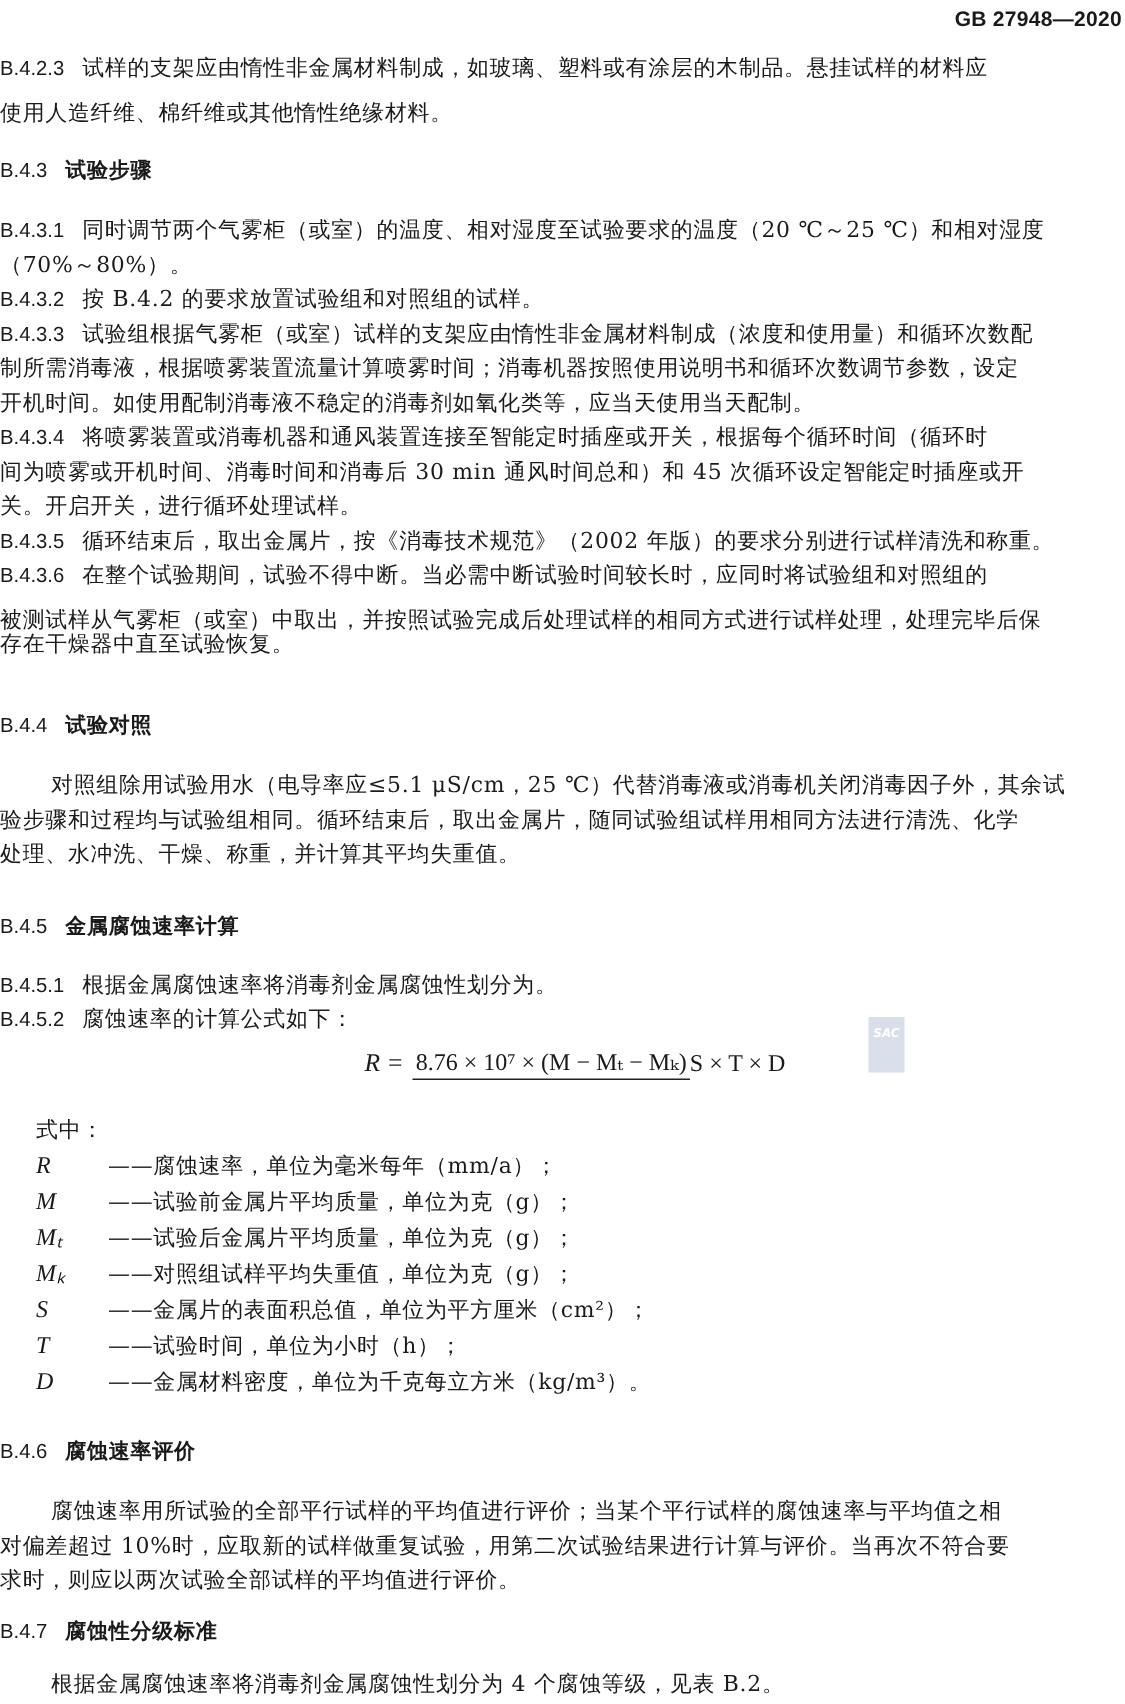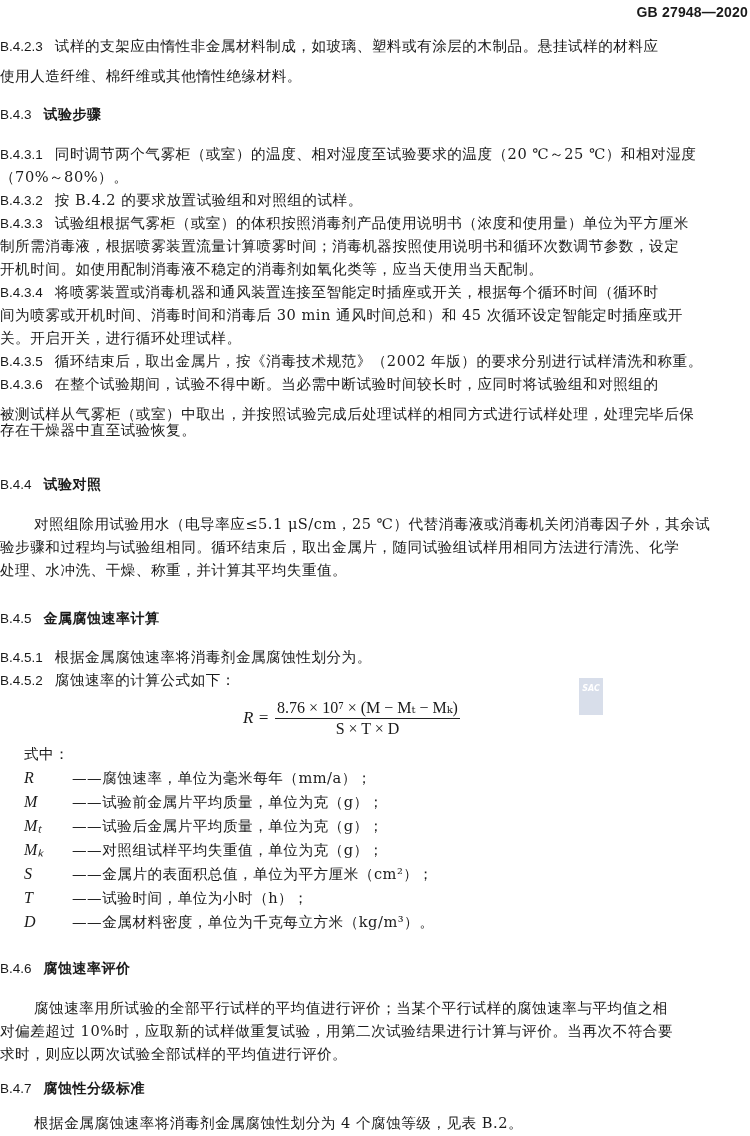--- a/index.html
+++ b/index.html
@@ -24,21 +24,21 @@
   }
   .heading .title {
     font-family: "DejaVu Sans", sans-serif; font-weight: bold; font-size: 14px;
   }
   .indent { left: 34px; }
   .formula {
     position: absolute; left: 243px; top: 698px; display: flex; align-items: center;
     font-family: "Liberation Serif", "DejaVu Serif", serif; font-size: 17px;
   }
   .formula .lhs { font-style: italic; margin-right: 6px; }
-  .frac { display: inline-flex; flex-direction: column; align-items: center; }
+  .frac { display: inline-flex; flex-direction: row; align-items: center; }
   .frac .numr { padding: 0 2px 1px; border-bottom: 1px solid #222; font-size: 16px; }
   .frac .den { padding-top: 1px; font-size: 16px; }
   .where-line { left: 24px; }
   .sym { display: inline-block; width: 48px; font-family: "Liberation Serif", serif; font-style: italic; font-size: 16px; }
   .logo {
     position: absolute; left: 579px; top: 678px; width: 24px; height: 37px;
     background: #cfd6e6; color: #ffffff; font-family: "DejaVu Sans", sans-serif;
     font-weight: bold; font-style: italic; font-size: 8px; line-height: 22px; text-align: center;
     opacity: 0.8;
   }
@@ -60,21 +60,21 @@
 <div class="line" style="top:144px">
   <span class="num">B.4.3.1</span><span>同时调节两个气雾柜（或室）的温度、相对湿度至试验要求的温度（20 ℃～25 ℃）和相对湿度</span>
 </div>
 <div class="line" style="top:167px">（70%～80%）。</div>
 
 <div class="line" style="top:190px">
   <span class="num">B.4.3.2</span><span>按 B.4.2 的要求放置试验组和对照组的试样。</span>
 </div>
 
 <div class="line" style="top:213px">
-  <span class="num">B.4.3.3</span><span>试验组根据气雾柜（或室）的体积按照消毒剂产品使用说明书（浓度和使用量）单位为平方厘米</span>
+  <span class="num">B.4.3.3</span><span>试验组根据气雾柜（或室）试样的支架应由惰性非金属材料制成（浓度和使用量）和循环次数配</span>
 </div>
 <div class="line" style="top:236px">制所需消毒液，根据喷雾装置流量计算喷雾时间；消毒机器按照使用说明书和循环次数调节参数，设定</div>
 <div class="line" style="top:259px">开机时间。如使用配制消毒液不稳定的消毒剂如氧化类等，应当天使用当天配制。</div>
 
 <div class="line" style="top:282px">
   <span class="num">B.4.3.4</span><span>将喷雾装置或消毒机器和通风装置连接至智能定时插座或开关，根据每个循环时间（循环时</span>
 </div>
 <div class="line" style="top:305px">间为喷雾或开机时间、消毒时间和消毒后 30 min 通风时间总和）和 45 次循环设定智能定时插座或开</div>
 <div class="line" style="top:328px">关。开启开关，进行循环处理试样。</div>
 

